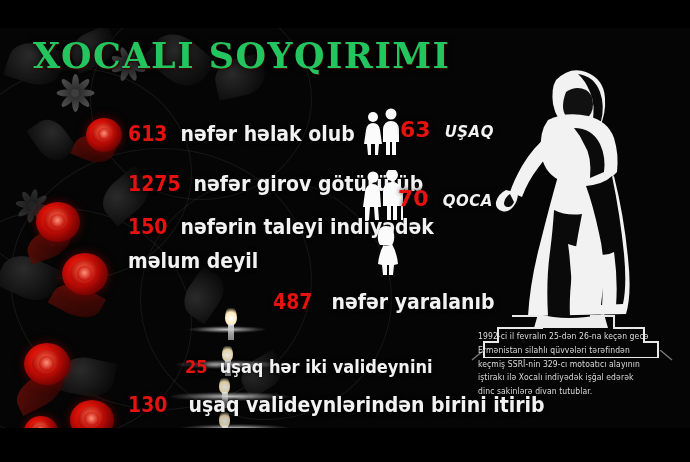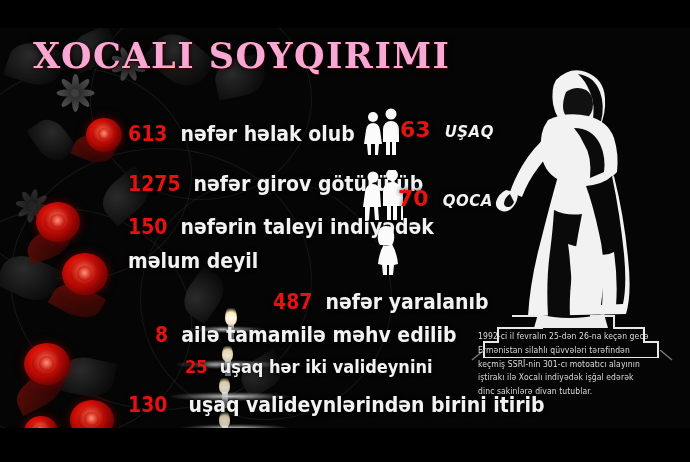--- a/index.html
+++ b/index.html
@@ -35,21 +35,21 @@
   .candle{position:absolute;background:linear-gradient(#e9e9e9,#9a9a9a);}
   .flame{position:absolute;border-radius:50% 50% 50% 50%/60% 60% 40% 40%;
          background:radial-gradient(circle at 50% 62%,#ffffff,#ffe9b8 45%,rgba(255,200,120,0) 78%);}
 
   
   #monument{position:absolute;right:8px;top:30px;width:200px;height:300px;}
   #monument svg{display:block;}
 
   
   #title{position:absolute;left:33px;top:38px;font-family:"DejaVu Serif",serif;font-weight:700;
-         font-size:35px;letter-spacing:1.5px;color:#f9a8d4;line-height:1;
+         font-size:35px;letter-spacing:1.5px;color:#22c55e;line-height:1;
          text-shadow:0 0 6px rgba(0,0,0,.9),1px 1px 0 #5d0000;}
 
   
   .row{position:absolute;white-space:nowrap;font-family:"DejaVu Sans Condensed","Liberation Sans",sans-serif;}
   .num{color:#e5120f;font-weight:700;text-shadow:0 0 5px rgba(0,0,0,.95);}
   .lbl{color:#f2f2f2;font-weight:600;text-shadow:0 0 5px rgba(0,0,0,.95);margin-top:38px;}
 
   .r1{left:128px;top:122px;font-size:21px;}
   .r2{left:128px;top:172px;font-size:21px;}
   .r3{left:128px;top:215px;font-size:21px;}
@@ -221,26 +221,22 @@
   </div>
   <div class="row r3">
     <span class="num" style="margin-right: 7px;">150</span>
     <span class="lbl">nəfərin taleyi indiyədək</span>
   </div>
   <div class="row r4">
     <span class="lbl">məlum deyil</span>
   </div>
 
   <div class="row r5">
-    <span class="num" style="margin-right: 7px;">487</span>
+    <span class="num" style="margin-right: 13px;">487</span>
     <span class="lbl">nəfər yaralanıb</span>
-  </div>
-  <div class="row r6">
-    <span class="num" style="margin-right: 7px;">8</span>
-    <span class="lbl">ailə tamamilə məhv edilib</span>
   </div>
   <div class="row r7">
     <span class="num" style="margin-right: 7px;">25</span>
     <span class="lbl">uşaq hər iki valideynini</span>
   </div>
   <div class="row r8">
     <span class="num" style="margin-right: 15px;">130</span>
     <span class="lbl">uşaq valideynlərindən birini itirib</span>
   </div>
 
@@ -276,18 +272,18 @@
   <div class="pict" style="left:372px;top:225px;">
     <svg width="28" height="50" viewBox="0 0 28 50" xmlns="http://www.w3.org/2000/svg" fill="#fbfbfb">
       <path d="M14 1 q7 0 8 8 q1 7 -2 11 l-12 0 q-3 -4 -2 -11 q1 -8 8 -8 z"></path>
       <path d="M8 19 q6 3 12 0 q5 9 6 20 l-4 1 l-1 10 l-4 0 l0 -10 l-2 0 l0 10 l-4 0 l-1 -10 l-4 -1 q1 -11 6 -20 z"></path>
     </svg>
   </div>
 
   <div id="caption">
     <span class="cl">1992-ci il fevralın 25-dən 26-na keçən gecə</span>
     <span class="cl">Ermənistan silahlı qüvvələri tərəfindən</span>
-    <span class="cl">keçmiş SSRİ-nin 301-cı motoatıcı alayının</span>
+    <span class="cl">keçmiş SSRİ-nin 329-cı motoatıcı alayının</span>
     <span class="cl">iştirakı ilə Xocalı indiyədək işğal edərək</span>
     <span class="cl">dinc sakinlərə divan tutublar.</span>
   </div>
 
 </div>
 
 </body></html>

